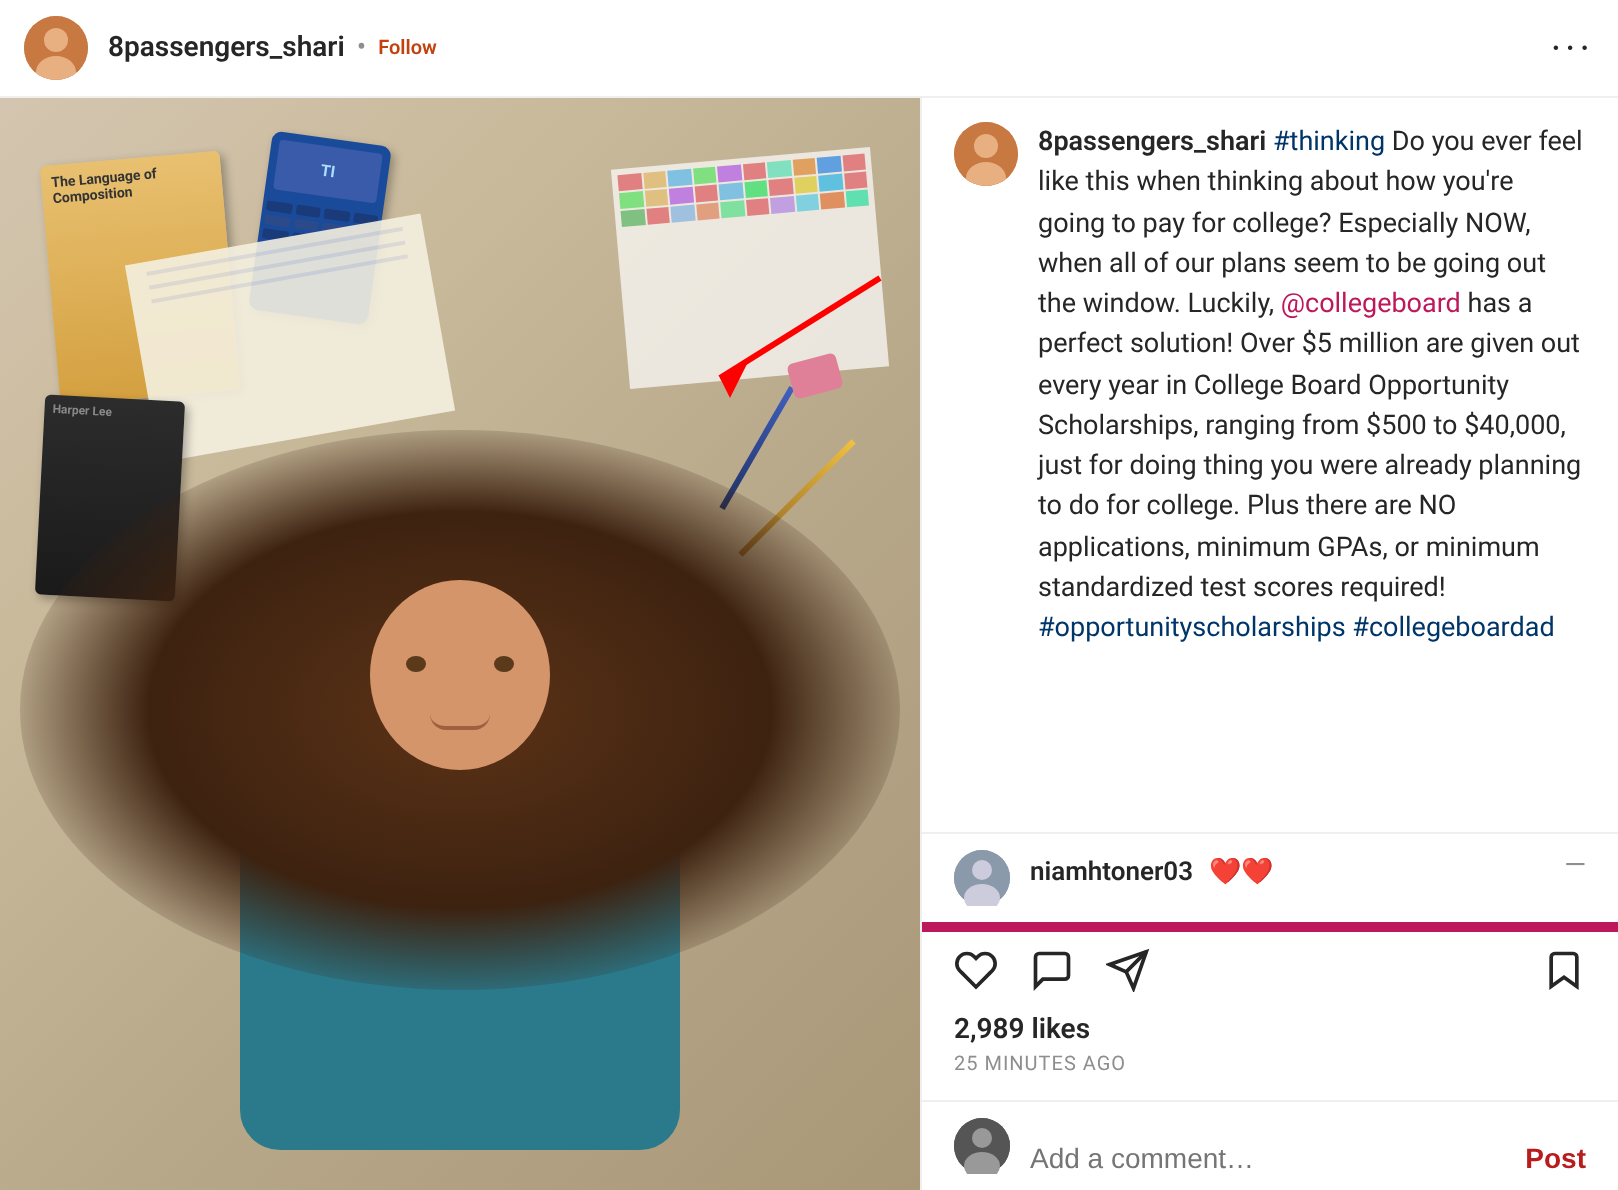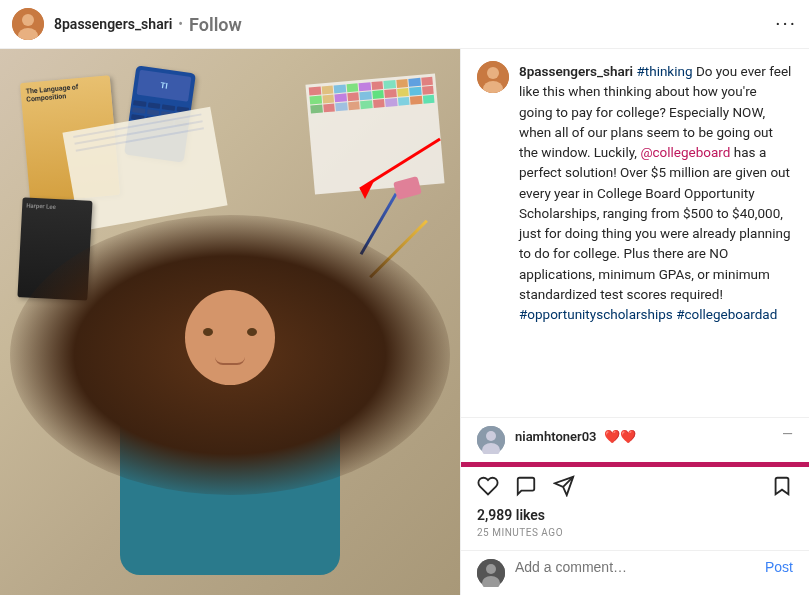--- a/index.html
+++ b/index.html
@@ -34,23 +34,23 @@
       font-size: 14px;
       color: #262626;
       margin-right: 6px;
     }
     .header-dot {
       color: #8e8e8e;
       margin-right: 6px;
       font-size: 14px;
     }
     .header-follow {
-      color: #737373;
+      color: #c2410c;
       font-weight: 600;
-      font-size: 18px;
+      font-size: 10px;
       cursor: pointer;
     }
     .header-more {
       margin-left: auto;
       font-size: 20px;
       color: #262626;
       cursor: pointer;
       letter-spacing: 2px;
     }
 
@@ -268,35 +268,35 @@
       font-size: 10px;
       color: #8e8e8e;
       text-transform: uppercase;
       letter-spacing: 0.5px;
       margin-bottom: 8px;
     }
 
     
     .add-comment-area {
       display: flex;
-      align-items: flex-start;
+      align-items: flex-end;
       padding: 8px 16px;
       border-top: 1px solid #efefef;
     }
     .comment-input {
       flex: 1;
       border: none;
       outline: none;
       font-size: 14px;
       color: #262626;
       background: transparent;
     }
     .post-btn {
-      color: #3b82f6;
-      font-weight: 400;
+      color: #b91c1c;
+      font-weight: 700;
       font-size: 14px;
       cursor: pointer;
       background: none;
       border: none;
       padding: 0;
     }
 
     
     .reply-row {
       display: flex;

